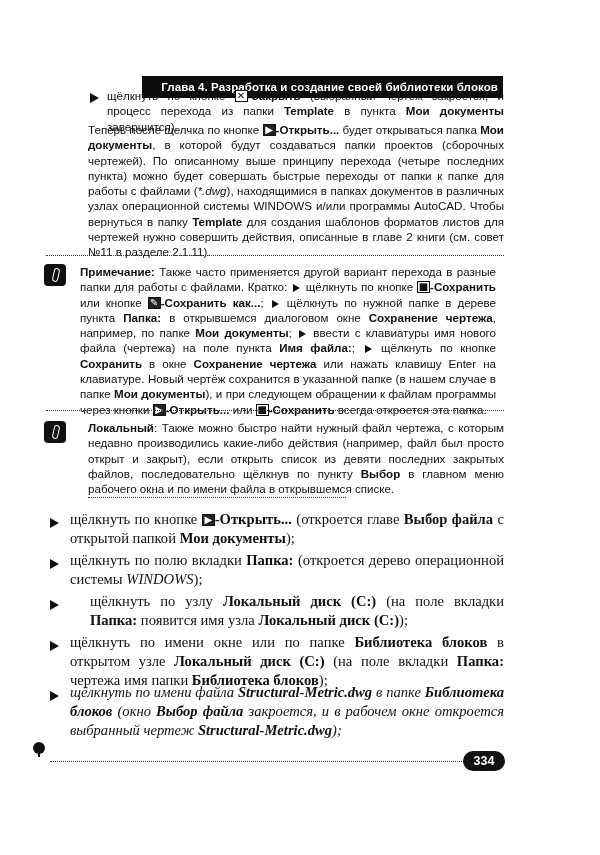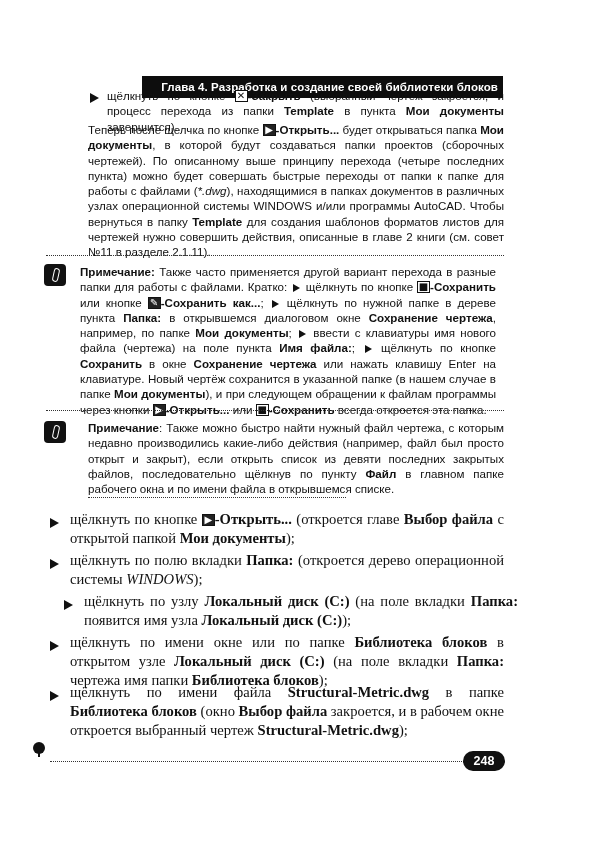--- a/index.html
+++ b/index.html
@@ -53,57 +53,57 @@
 
 <div class="note-icon" style="left:44px; top:264px;"></div>
 <div class="block sans" style="left:80px; top:264px; width:416px;">
   <b>Примечание:</b><span> Также часто применяется другой вариант перехода в разные папки для работы с файлами. Кратко: </span><span class="arrow-sm"></span><span> щёлкнуть по кнопке </span><span class="ib"><span class="g">■</span></span><b>-Сохранить</b><span> или кнопке </span><span class="ib dark"><span class="g">✎</span></span><b>-Сохранить как...</b><span>; </span><span class="arrow-sm"></span><span> щёлкнуть по нужной папке в дереве пункта </span><b>Папка:</b><span> в открывшемся диалоговом окне </span><b>Сохранение чертежа</b><span>, например, по папке </span><b>Мои документы</b><span>; </span><span class="arrow-sm"></span><span> ввести с клавиатуры имя нового файла (чертежа) на поле пункта </span><b>Имя файла:</b><span>; </span><span class="arrow-sm"></span><span> щёлкнуть по кнопке </span><b>Сохранить</b><span> в окне </span><b>Сохранение чертежа</b><span> или нажать клавишу Enter на клавиатуре. Новый чертёж сохранится в указанной папке (в нашем случае в папке </span><b>Мои документы</b><span>), и при следующем обращении к файлам программы через кнопки </span><span class="ib dark"><span class="g">▶</span></span><b>-Открыть...</b><span> или </span><span class="ib"><span class="g">■</span></span><b>-Сохранить</b><span> всегда откроется эта папка.</span>
 </div>
 
 <div class="dots" style="left:46px; top:410px; width:458px;"></div>
 
 <div class="note-icon" style="left:44px; top:421px;"></div>
 <div class="block sans" style="left:88px; top:420px; width:416px;">
-  <b>Примечание</b><span>: Также можно быстро найти нужный файл чертежа, с которым недавно производились какие-либо действия (например, файл был просто открыт и закрыт), если открыть список из девяти последних закрытых файлов, последовательно щёлкнув по пункту </span><b>Файл</b><span> в главном папке рабочего окна и по имени файла в открывшемся списке.</span>
+  <b>Локальный</b><span>: Также можно быстро найти нужный файл чертежа, с которым недавно производились какие-либо действия (например, файл был просто открыт и закрыт), если открыть список из девяти последних закрытых файлов, последовательно щёлкнув по пункту </span><b>Выбор</b><span> в главном меню рабочего окна и по имени файла в открывшемся списке.</span>
 </div>
 
 <div class="dots" style="left:88px; top:497px; width:258px;"></div>
 
 <div class="bullet-row serif" style="left:50px; top:510px; width:454px;">
   <span style="width:20px; flex:none; padding-top:4px;"><span class="arrow"></span></span>
   <div style="text-align:justify;">
     <span>щёлкнуть по кнопке </span><span class="ib dark"><span class="g">▶</span></span><b>-Открыть...</b><span> (откроется главе </span><b>Выбор файла</b><span> с открытой папкой </span><b>Мои документы</b><span>);</span>
   </div>
 </div>
 
 <div class="bullet-row serif" style="left:50px; top:551px; width:454px;">
   <span style="width:20px; flex:none; padding-top:4px;"><span class="arrow"></span></span>
   <div style="text-align:justify;">
     <span>щёлкнуть по полю вкладки </span><b>Папка:</b><span> (откроется дерево операционной системы </span><i>WINDOWS</i><span>);</span>
   </div>
 </div>
 
-<div class="bullet-row serif" style="left:64px; top:592px; width:454px;">
+<div class="bullet-row serif" style="left:50px; top:592px; width:454px;gap:20px;">
   <span style="width:20px; flex:none; padding-top:4px;"><span class="arrow"></span></span>
   <div style="text-align:justify;">
     <span>щёлкнуть по узлу </span><b>Локальный диск (C:)</b><span> (на поле вкладки </span><b>Папка:</b><span> появится имя узла </span><b>Локальный диск (C:)</b><span>);</span>
   </div>
 </div>
 
 <div class="bullet-row serif" style="left:50px; top:633px; width:454px;">
   <span style="width:20px; flex:none; padding-top:4px;"><span class="arrow"></span></span>
   <div style="text-align:justify;">
     <span>щёлкнуть по имени окне или по папке </span><b>Библиотека блоков</b><span> в открытом узле </span><b>Локальный диск (C:)</b><span> (на поле вкладки </span><b>Папка:</b><span> чертежа имя папки </span><b>Библиотека блоков</b><span>);</span>
   </div>
 </div>
 
 <div class="bullet-row serif" style="left:50px; top:683px; width:454px;">
   <span style="width:20px; flex:none; padding-top:4px;"><span class="arrow"></span></span>
-  <div style="text-align:justify;">
+  <div style="text-align:justify;font-style:italic;">
     <span>щёлкнуть по имени файла </span><b>Structural-Metric.dwg</b><span> в папке </span><b>Библиотека блоков</b><span> (окно </span><b>Выбор файла</b><span> закроется, и в рабочем окне откроется выбранный чертеж </span><b>Structural-Metric.dwg</b><span>);</span>
   </div>
 </div>
 
 <div class="corner-dot"></div>
 <div class="dots" style="left:50px; top:761px; width:414px;"></div>
 <div class="page-pill">
-    <span>248</span>
+    <span>334</span>
   </div>
 
 </body></html>

